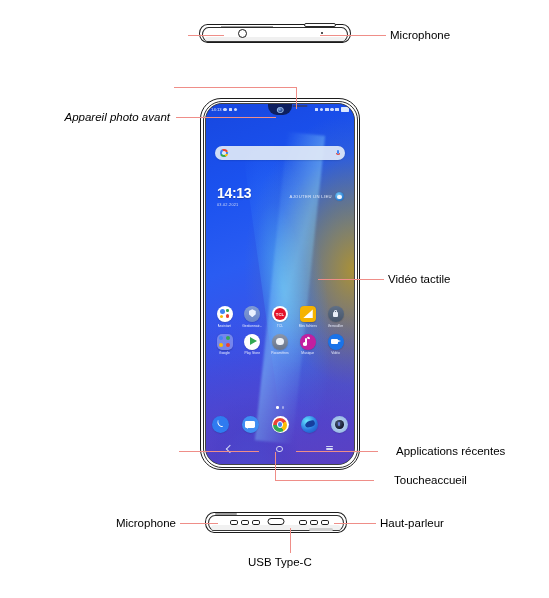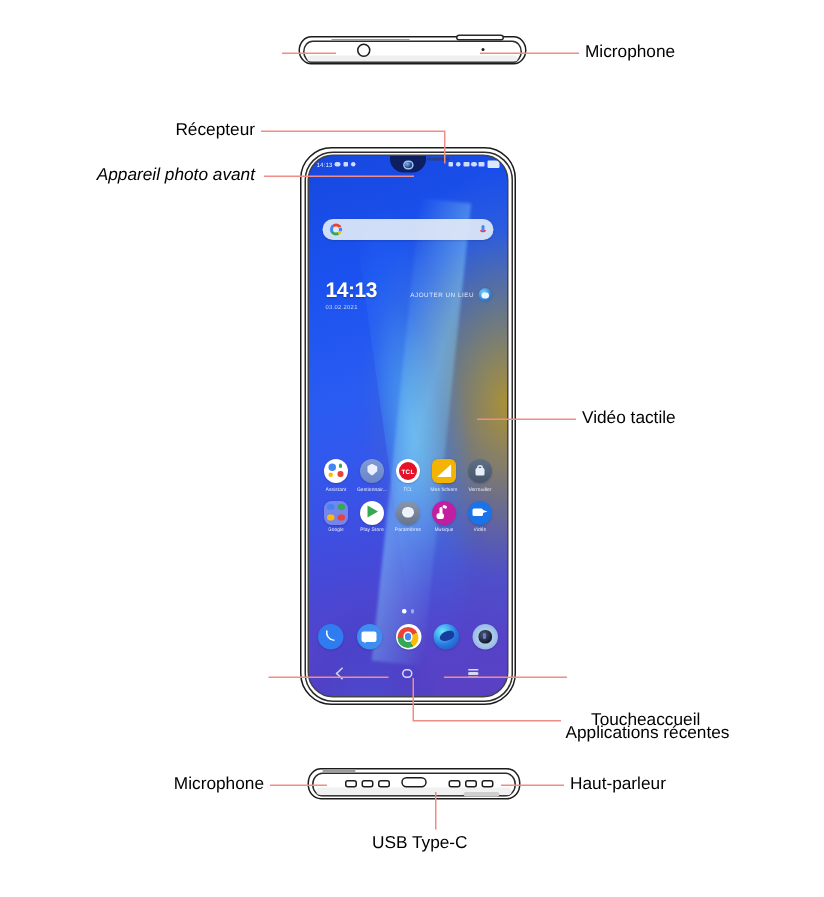--- a/index.html
+++ b/index.html
@@ -48,21 +48,21 @@
   }
   .te-notchtop{
     position:absolute;left:105px;top:-1.5px;width:32px;height:4px;
     background:#fff;border:1px solid #2a2a2a;border-radius:2px;box-sizing:border-box;
   }
   .te-line{
     position:absolute;left:22px;top:1.5px;width:52px;height:1px;background:#9a9a9a;
   }
 
   
-  .phone{position:absolute;left:200px;top:98px;width:144px;height:372px;}
+  .phone{position:absolute;left:200px;top:98px;width:160px;height:372px;}
   .ph-outer{
     position:absolute;inset:0;border:1.2px solid #1c1c1c;
     border-radius:21px;background:#fff;box-sizing:border-box;
   }
   .ph-mid{
     position:absolute;left:2.5px;top:2.5px;right:2.5px;bottom:2.5px;
     border:1px solid #2c2c2c;border-radius:19px;box-sizing:border-box;
   }
   .ph-inner{
     position:absolute;left:5px;top:5px;right:5px;bottom:5px;
@@ -430,34 +430,33 @@
         <span class="nv nv-home"></span>
         <span class="nv nv-rec">
             <span></span>
             <span></span>
             <span></span>
           </span>
       </div>
     </div>
   </div>
 
-  <div class="lbl r" style="left:60px;top:80px;width:110px;">Récepteur</div>
   <div class="lead h" style="left:174px;top:86.5px;width:122px;"></div>
   <div class="lead v" style="left:296px;top:86.5px;height:22px;"></div>
 
   <div class="lbl r" style="left:30px;top:110px;width:140px;font-style:italic;">Appareil photo avant</div>
   <div class="lead h" style="left:176px;top:116.5px;width:100px;"></div>
 
   <div class="lead h" style="left:318px;top:278.5px;width:66px;"></div>
   <div class="lbl" style="left:388px;top:272px;">Vidéo tactile</div>
 
   <div class="lead h" style="left:179px;top:450.5px;width:80px;"></div>
 
   <div class="lead h" style="left:296px;top:450.5px;width:82px;"></div>
-  <div class="lbl" style="left:377px;top:444px;margin-top:38px;">Applications récentes</div>
+  <div class="lbl" style="left:396px;top:444px;">Applications récentes</div>
 
   <div class="lead v" style="left:275px;top:452px;height:28px;"></div>
   <div class="lead h" style="left:275px;top:479.5px;width:99px;"></div>
   <div class="lbl" style="left:378px;top:473px;margin-left:16px;">Toucheaccueil</div>
 
   <div class="botedge">
     <div class="be-body"></div>
     <div class="be-body2"></div>
     <div class="be-shade"></div>
     <div class="be-nubL"></div>

